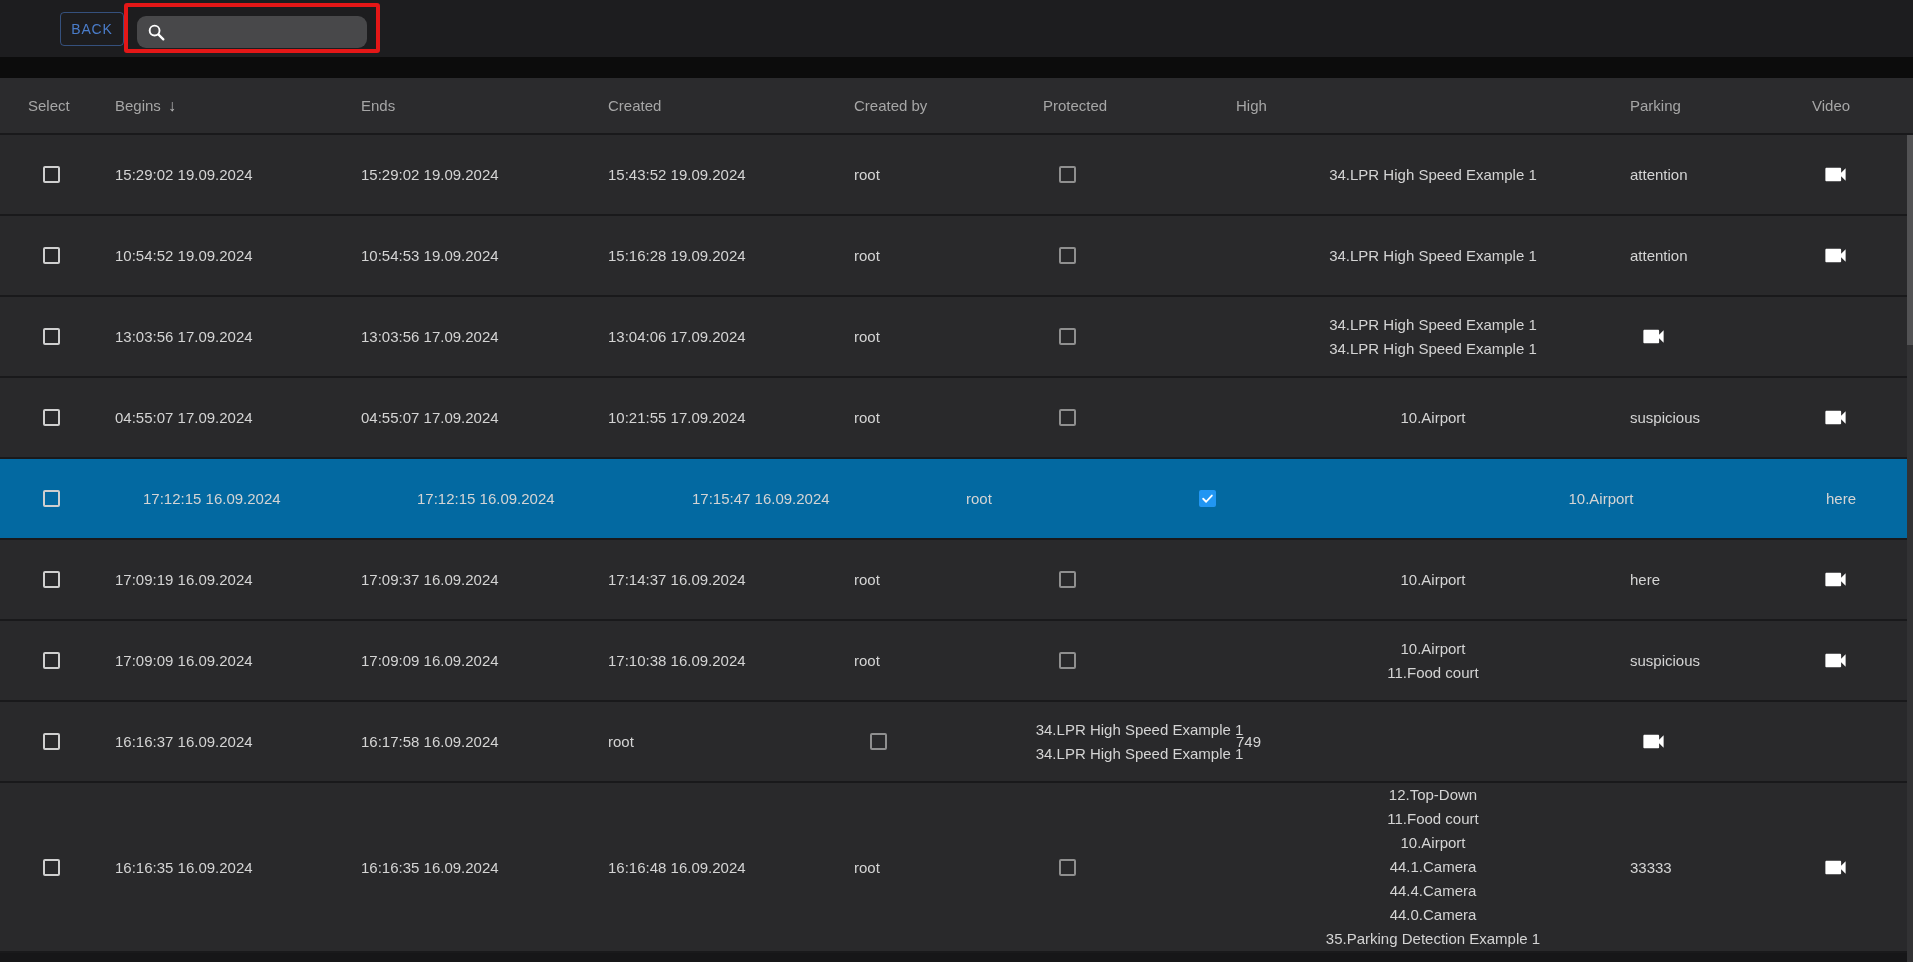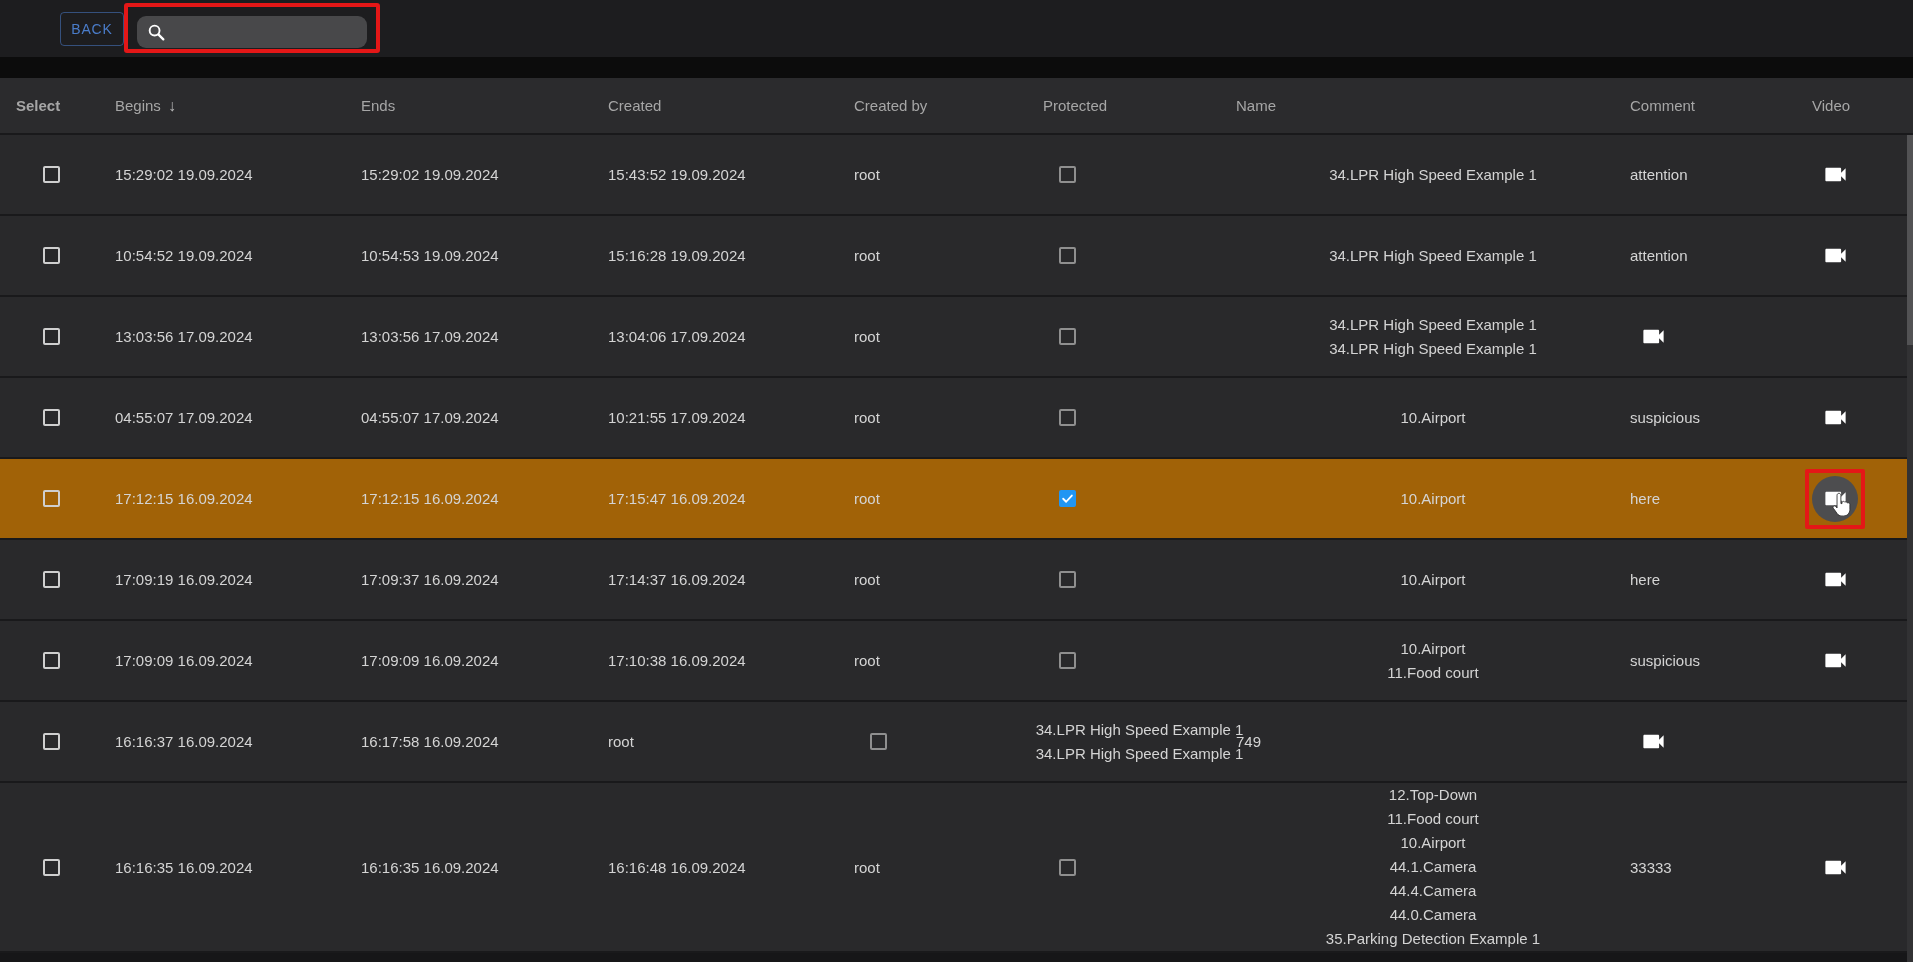--- a/index.html
+++ b/index.html
@@ -20,26 +20,26 @@
   .search-input { flex:1; height:100%; background:transparent; border:none; outline:none;
               color:#e6e6e6; font-size:15px; padding:0 8px; font-family:inherit; }
 
   .gap-strip { width:100%; height:21px; background:#0c0c0c; }
 
   
   .grid { display:grid; grid-template-columns:115px 246px 247px 246px 189px 193px 394px 182px 1fr; }
   .thead { height:57px; background:#2b2b2d; border-bottom:2px solid #19191b;
            color:#a6a6a6; font-size:15px; }
   .thead .cell { display:flex; align-items:center; }
-  .h-select { padding-left:16px;font-weight:bold; }
+  .h-select { padding-left:28px; }
   .sort-arrow { margin-left:7px; font-size:16px; color:#b5b5b5; }
 
   .row { background:#29292b; border-bottom:2px solid #19191b; min-height:81px;
          color:#d4d4d4; font-size:15px; }
-  .row.highlighted { background:#a16207; }
+  .row.highlighted { background:#0369a1;gap:28px; }
   .row .cell { display:flex; align-items:center; }
   .c-select { padding-left:43px; }
   .c-name { flex-direction:column; align-items:flex-start; justify-content:center;
             padding:0 0; }
   .name-line { line-height:24px; white-space:nowrap; }
 
   
   .checkbox { display:inline-flex; align-items:center; justify-content:center;
               width:17px; height:17px; border:2px solid #cfcfcf; border-radius:2px;
               background:transparent; cursor:pointer; }
@@ -87,22 +87,22 @@
 <div class="thead grid">
   <div class="cell h-select">Select</div>
   <div class="cell">
     <span>Begins</span>
     <span class="sort-arrow">↓</span>
   </div>
   <div class="cell">Ends</div>
   <div class="cell">Created</div>
   <div class="cell">Created by</div>
   <div class="cell">Protected</div>
-  <div class="cell">Name</div>
-  <div class="cell">Comment</div>
+  <div class="cell">High</div>
+  <div class="cell">Parking</div>
   <div class="cell">Video</div>
 </div>
 
 <div>
   <div class="row grid">
     <div class="cell c-select">
       <span class="checkbox"></span>
     </div>
     <div class="cell">15:29:02 19.09.2024</div>
     <div class="cell">15:29:02 19.09.2024</div>

